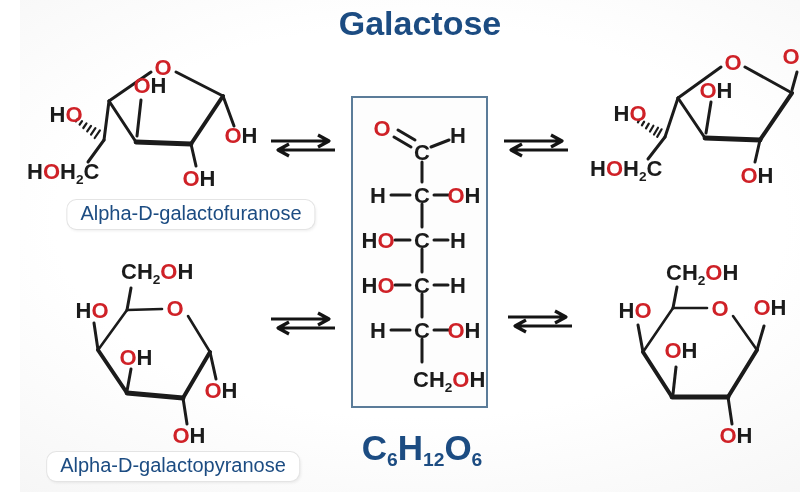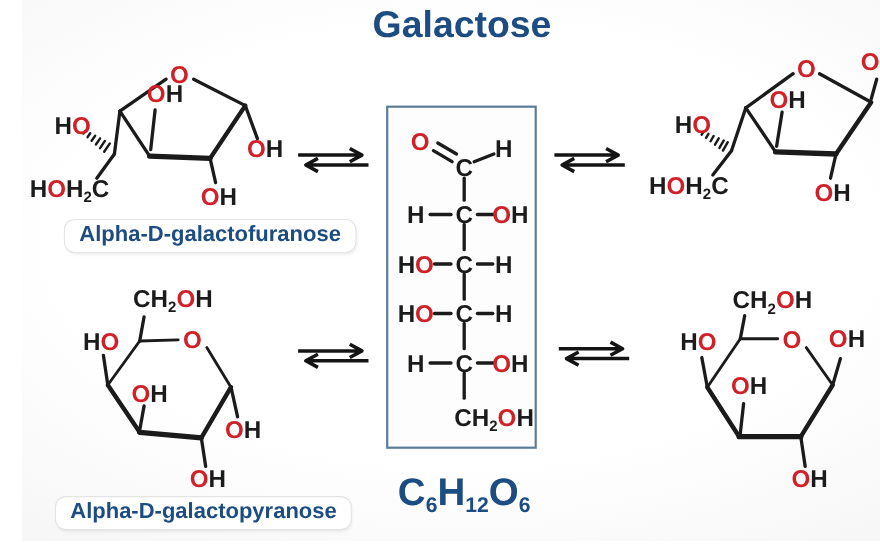--- a/index.html
+++ b/index.html
@@ -9,21 +9,21 @@
     background:radial-gradient(ellipse 120% 105% at 50% 45%, #ffffff 38%, #f4f4f4 74%, #e4e4e4 100%);
     margin-left:20px;
   }
   .title{
     position:absolute;left:400px;top:4px;transform:translateX(-50%);
     font-size:34px;font-weight:700;color:#1c4c82;white-space:nowrap;
   }
   .pill{
     position:absolute;transform:translateX(-50%);
     background:#ffffff;border-radius:9px;padding:2px 13px 4px;
-    font-size:20px;font-weight:700;color:#1c4c82;white-space:nowrap;
+    font-size:20px;font-weight:400;color:#1c4c82;white-space:nowrap;
     box-shadow:0 0 0 1px #e4e4e4, 1px 2px 3px rgba(0,0,0,.07);
   }
   .formula{
     position:absolute;left:402px;top:428px;transform:translateX(-50%);
     font-size:35px;font-weight:700;color:#1c4c82;white-space:nowrap;
   }
   .formula .sub{font-size:0.55em;vertical-align:-0.32em;}
   .fischer-box{
     position:absolute;left:331px;top:96px;width:137px;height:312px;
     border:2px solid #5b7c99;background:#fdfdfd;box-sizing:border-box;
@@ -199,17 +199,17 @@
   <svg style="left:249px;top:311px" width="68" height="26" viewBox="0 0 68 26">
     <path class="arr" d="M2,8 H59 M49,2 L60,8 L49,14"></path>
     <path class="arr" d="M9,17 H66 M20,11 L9,17 L20,23"></path>
   </svg>
   <svg style="left:486px;top:309px" width="68" height="26" viewBox="0 0 68 26">
     <path class="arr" d="M2,8 H59 M49,2 L60,8 L49,14"></path>
     <path class="arr" d="M9,17 H66 M20,11 L9,17 L20,23"></path>
   </svg>
 
   <div class="pill" style="left:171px;top:200px">Alpha-D-galactofuranose</div>
-  <div class="pill" style="left:165px;top:452px">Alpha-D-galactopyranose</div>
+  <div class="pill" style="left:153px;top:452px">Alpha-D-galactopyranose</div>
 
   <div class="formula"><span>C</span><span class="sub">6</span><span>H</span><span class="sub">12</span><span>O</span><span class="sub">6</span></div>
 
 </div>
 
 </body></html>

